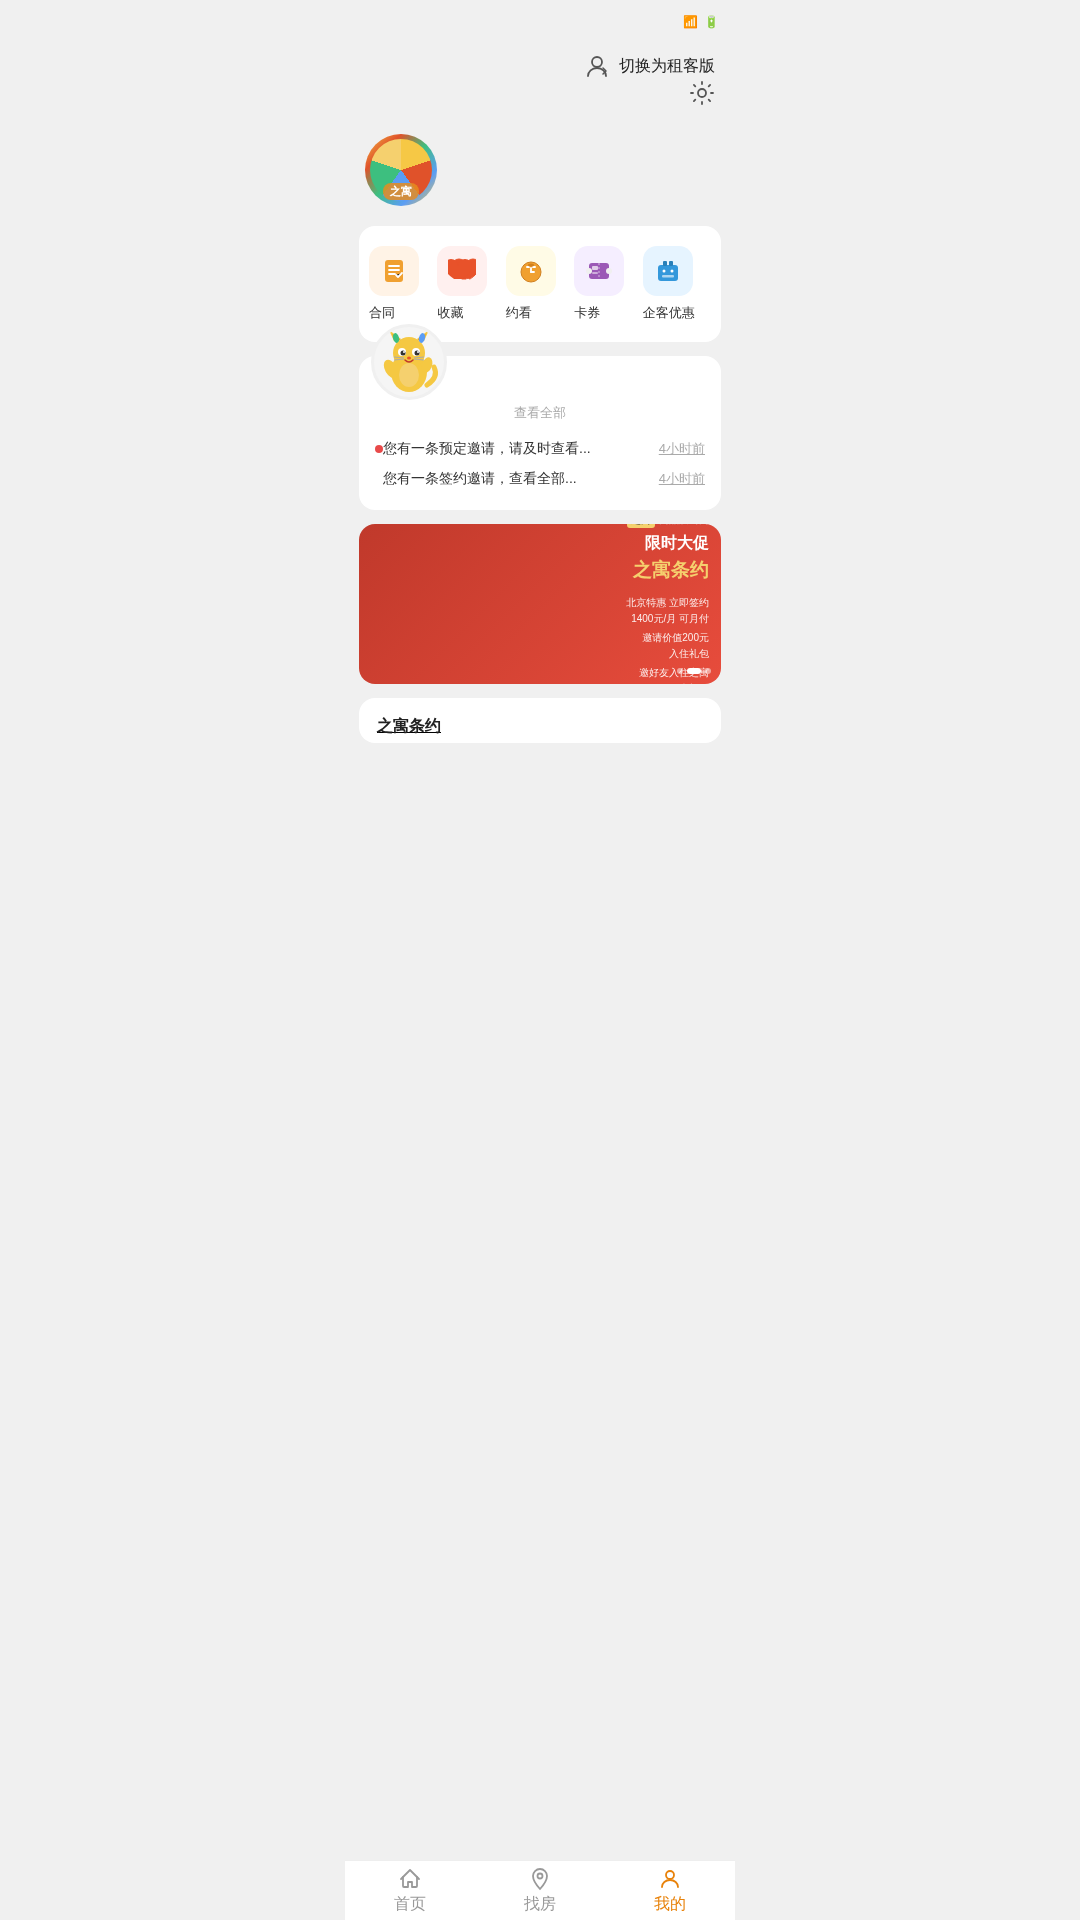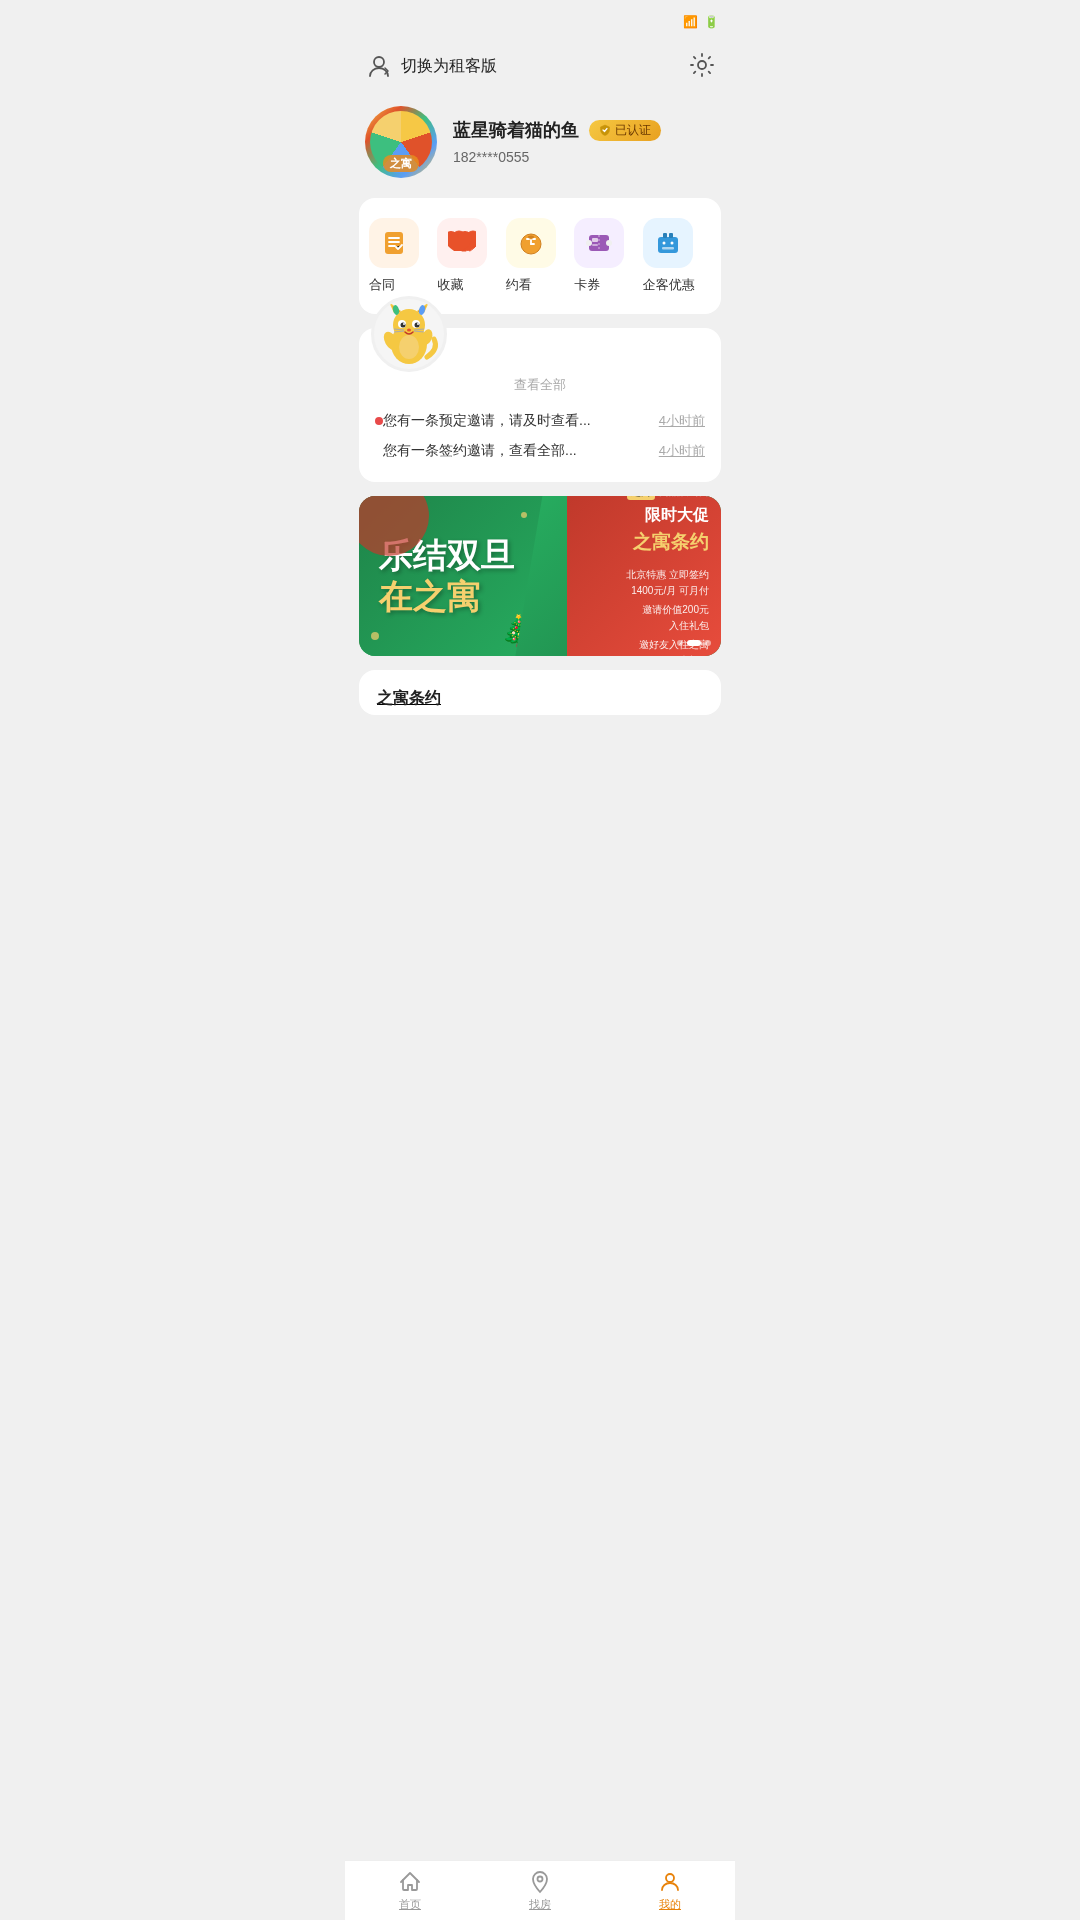--- a/index.html
+++ b/index.html
@@ -21,23 +21,24 @@
       display: flex;
       align-items: center;
       justify-content: space-between;
       padding: 0 16px;
     }
 
     
     .top-bar {
       background: #f0f0f0;
       display: flex;
-      align-items: flex-start;
+      align-items: flex-end;
       justify-content: space-between;
       padding: 8px 20px 16px;
+      flex-direction: column;
     }
     .top-bar-left {
       display: flex;
       align-items: center;
       gap: 8px;
     }
     .switch-icon {
       width: 28px;
       height: 28px;
     }
@@ -320,23 +321,22 @@
       gap: 3px;
       cursor: pointer;
       padding-top: 6px;
     }
     .nav-icon {
       font-size: 22px;
       color: #999;
     }
     .nav-icon.active { color: #e8820a; }
     .nav-label {
-      font-size: 11px;
+      font-size: 16px;
       color: #999;
-      text-decoration: underline;
     }
     .nav-label.active { color: #e8820a; }
 
     
     .bottom-spacer { height: 80px; }
   </style>
 </head>
 <body>
 
 <div class="status-bar">
@@ -362,33 +362,20 @@
       <path d="M13 2v2M13 22v2M2 13h2M22 13h2M4.9 4.9l1.4 1.4M19.7 19.7l1.4 1.4M4.9 21.1l1.4-1.4M19.7 6.3l1.4-1.4" stroke="#555" stroke-width="1.8" stroke-linecap="round"></path>
     </svg>
   </div>
 </div>
 
 <div class="profile-card">
   <div class="avatar">
     <div class="avatar-inner" style="background: conic-gradient(#f6c845 0deg 72deg, #e0522a 72deg 144deg, #5b9df5 144deg 216deg, #3dbf7f 216deg 288deg, #f5d06e 288deg 360deg);">
     </div>
     <div class="avatar-label-bg">之寓</div>
-  </div>
-  <div class="profile-info">
-    <div class="profile-name-row">
-      <span class="profile-name">蓝星骑着猫的鱼</span>
-      <div class="verified-badge">
-        <svg width="12" height="12" viewBox="0 0 12 12">
-          <path d="M6 1L1.5 3v3c0 2.5 2 4.7 4.5 5.5C8.5 10.7 10.5 8.5 10.5 6V3L6 1z" fill="#c8940a" stroke="#c8940a" stroke-width="0.5"></path>
-          <path d="M4 6l1.5 1.5L8 4.5" stroke="white" stroke-width="1.2" stroke-linecap="round" stroke-linejoin="round" fill="none"></path>
-        </svg>
-        <span>已认证</span>
-      </div>
-    </div>
-    <span class="profile-phone">182****0555</span>
   </div>
 </div>
 
 <div class="actions-card">
   <div class="actions-row">
     <div class="action-item">
       <div class="action-icon-wrap icon-orange">
         <svg width="28" height="28" viewBox="0 0 28 28">
           <rect x="5" y="3" width="18" height="22" rx="3" fill="#f0a030"></rect>
           <path d="M9 9h10M9 13h10M9 17h6" stroke="white" stroke-width="1.8" stroke-linecap="round"></path>
@@ -507,29 +494,20 @@
         <span class="notif-text">您有一条签约邀请，查看全部...</span>
       </div>
       <span class="notif-time">4小时前</span>
     </div>
   </div>
 </div>
 
 <div class="banner-wrap">
   <div class="banner-bg">
 
-    <div style="flex:1.3; background: linear-gradient(135deg, #1e8449, #27ae60); display:flex; flex-direction:column; align-items:flex-start; justify-content:center; padding:16px 20px; clip-path:polygon(0 0, 88% 0, 75% 100%, 0 100%); position:relative;">
-      <div class="red-blob"></div>
-      <span style="font-size:34px; font-weight:900; color:white; text-shadow:2px 2px 4px rgba(0,0,0,0.3); line-height:1.2;">乐结双旦<br><span style="color:#f5d06e;">在之寓</span></span>
-
-      <span style="position:absolute; bottom:8px; right:30px; font-size:30px;">🎄</span>
-
-      <span style="position:absolute; bottom:16px; left:12px; width:8px; height:8px; border-radius:50%; background:#f5d06e; opacity:0.7;"></span>
-      <span style="position:absolute; top:16px; right:40px; width:6px; height:6px; border-radius:50%; background:#f5d06e; opacity:0.7;"></span>
-    </div>
 
     <div style="flex:1; background:linear-gradient(135deg, #c0392b, #e74c3c); display:flex; flex-direction:column; justify-content:center; padding:12px 12px; gap:3px;">
       <div style="display:flex; align-items:center; justify-content:flex-end; gap:4px; margin-bottom:2px;">
         <span style="background:#f5d06e; color:#333; font-size:10px; font-weight:bold; border-radius:3px; padding:1px 4px;">之寓</span>
         <span style="font-size:10px; color:rgba(255,255,255,0.8);">高品质公寓</span>
       </div>
       <span style="font-size:16px; font-weight:bold; color:white; text-align:right;">限时大促</span>
       <span style="font-size:19px; font-weight:900; color:#f5d06e; text-align:right;">之寓条约</span>
       <div style="height:1px; background:rgba(255,255,255,0.3); margin:3px 0;"></div>
       <span style="font-size:10px; color:rgba(255,255,255,0.9); text-align:right; line-height:1.6;">北京特惠 立即签约<br>1400元/月 可月付</span>

